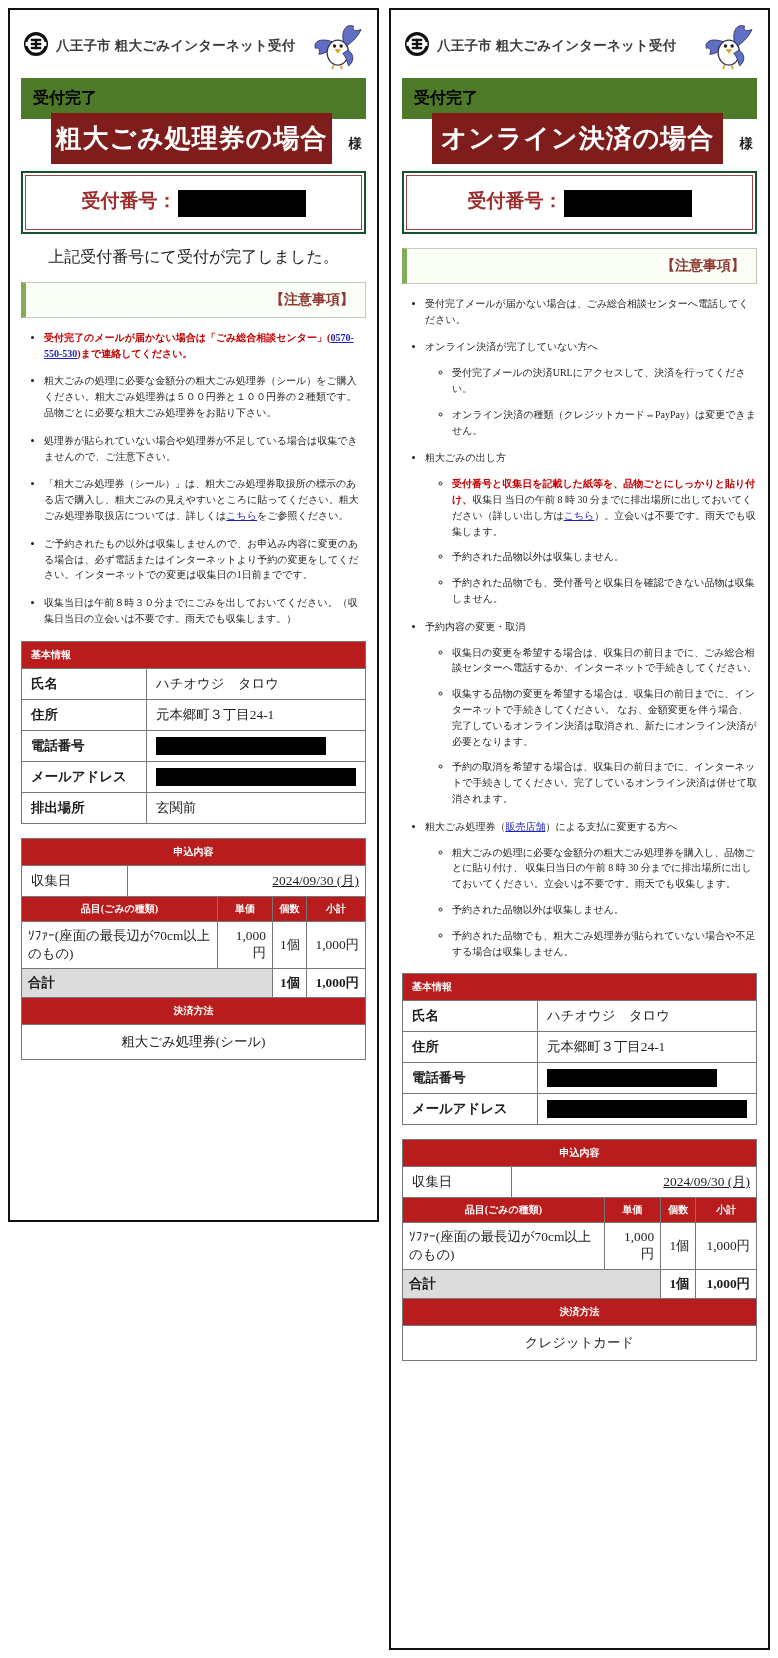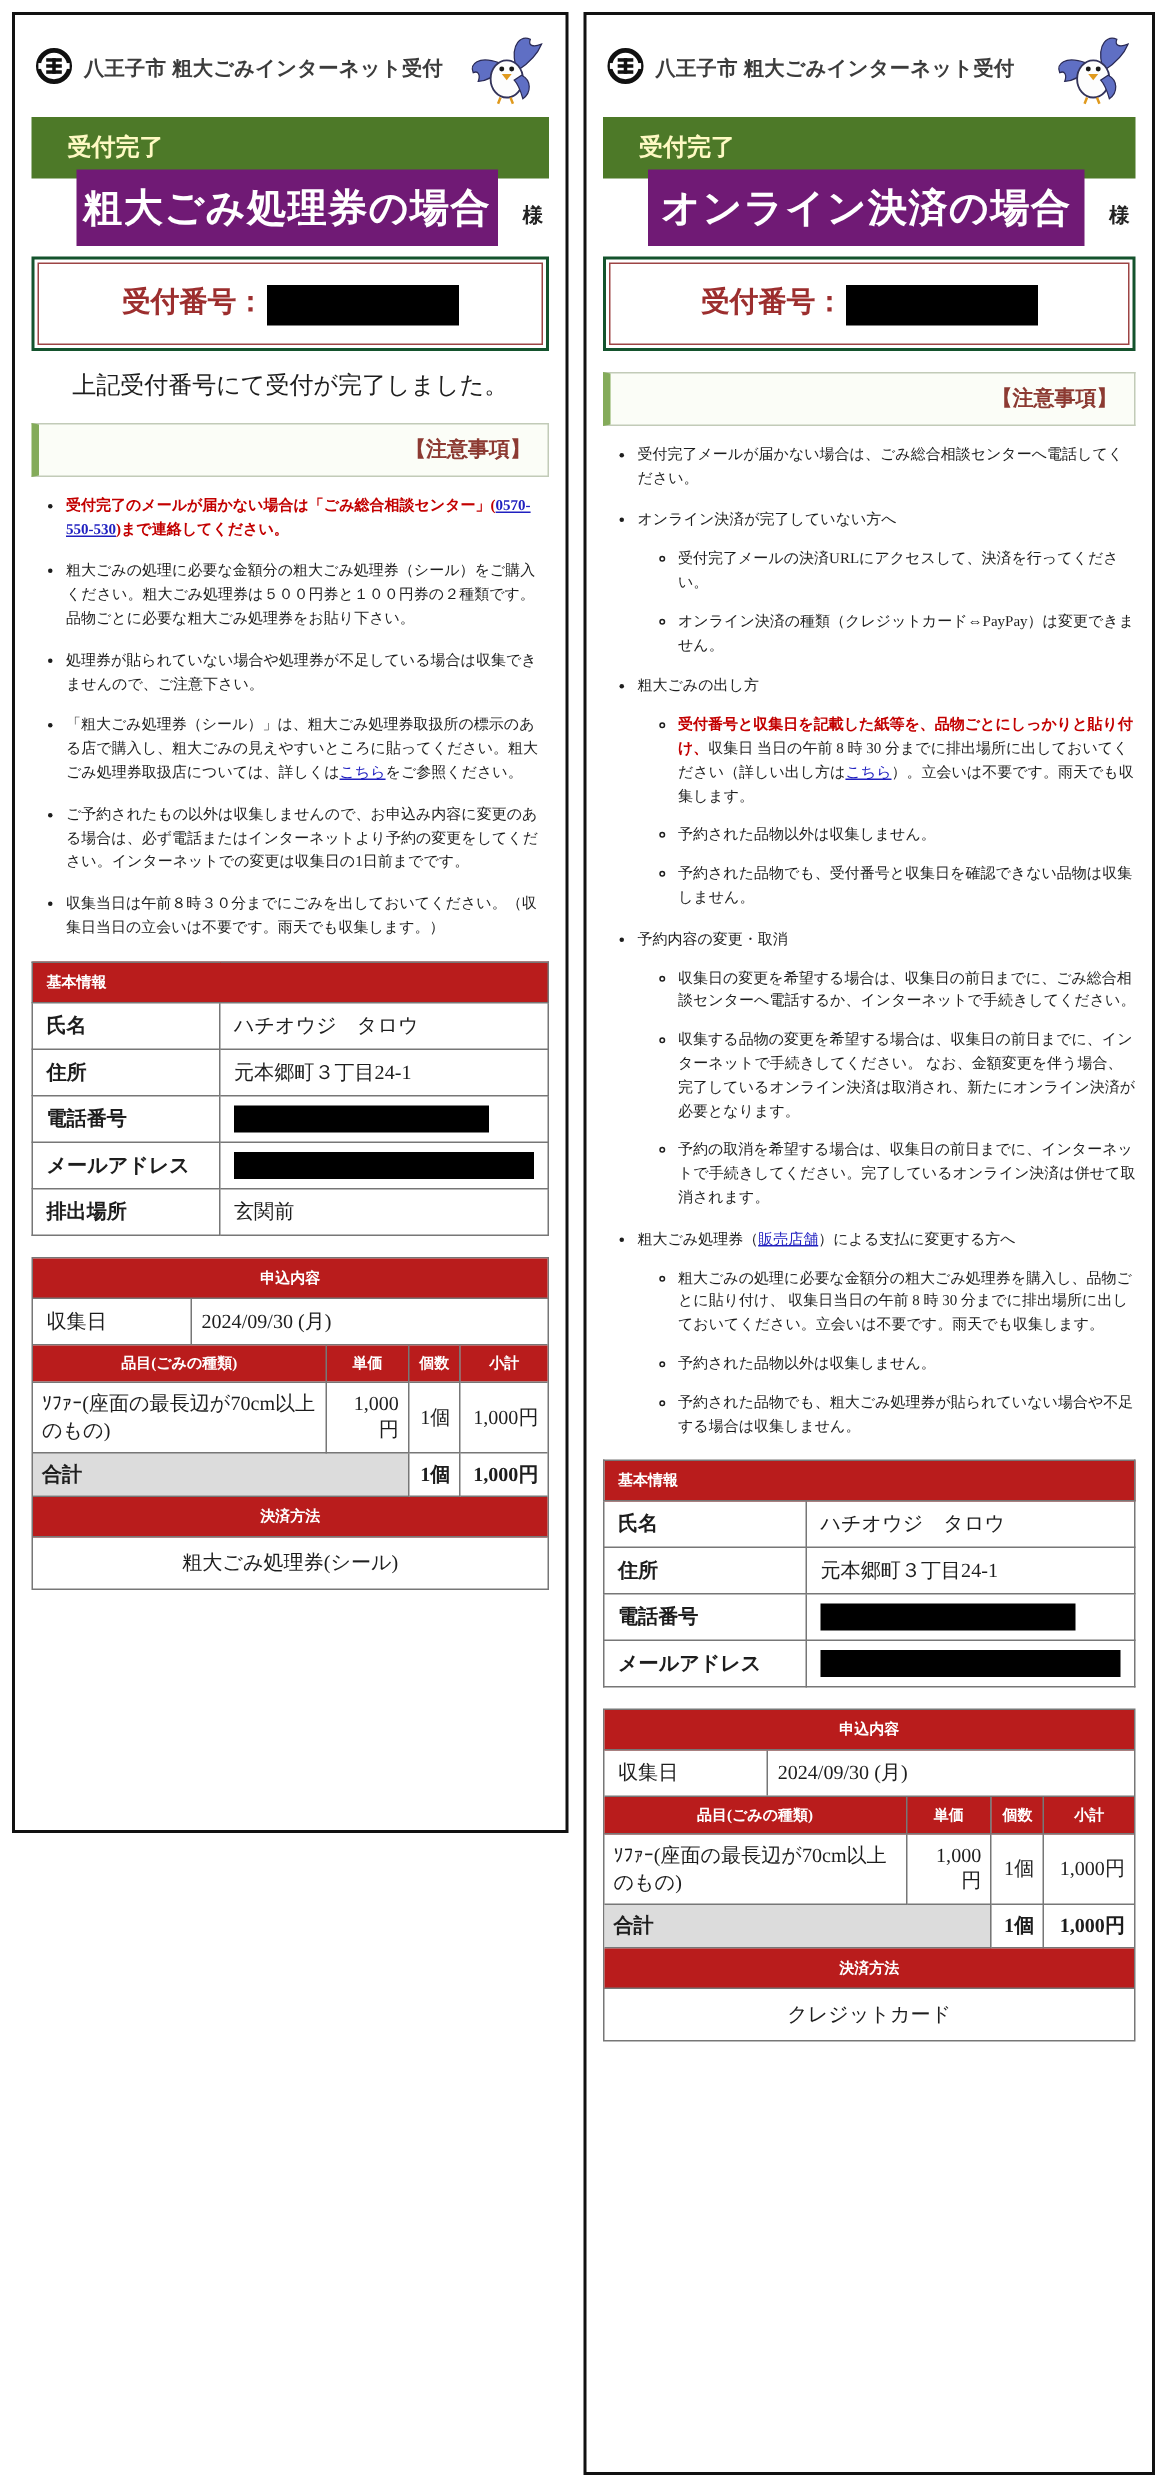--- a/index.html
+++ b/index.html
@@ -13,27 +13,27 @@
   }
   #panel-left{left:8px;width:371px;height:1214px;}
   #panel-right{left:389px;width:381px;height:1642px;}
   .inner{padding:8px 11px 10px;position:relative;}
 
   .app-header{display:flex;align-items:center;gap:7px;padding:4px 2px 8px;
     font-family:"Liberation Sans", sans-serif;}
   .app-title{font-weight:bold;font-size:13.5px;color:#3c3c3c;letter-spacing:.2px;}
   .mascot{margin-left:auto;line-height:0;}
 
-  .banner{background:#4d7928;color:#fef9c3;font-weight:bold;font-size:16px;
-    padding:10px 24px;font-family:"Liberation Sans", sans-serif;}
+  .banner{background:#4d7928;color:#000000;font-weight:bold;font-size:16px;
+    padding:10px 12px;font-family:"Liberation Sans", sans-serif;}
 
   .name-row{position:relative;height:50px;}
   .name-suffix{position:absolute;right:4px;top:16px;font-weight:bold;font-size:13.5px;color:#222;}
   .overlay{position:absolute;top:-6px;left:30px;right:34px;z-index:5;
-    background:#701a75;color:#fff;font-family:"Liberation Sans", sans-serif;
+    background:#7f1d1d;color:#fff;font-family:"Liberation Sans", sans-serif;
     font-weight:bold;font-size:26px;text-align:center;padding:8px 0;letter-spacing:1px;}
 
   .receipt{border:2px solid #14532d;padding:2px;margin-top:2px;background:#fff;}
   .receipt-in{border:1px solid #9d4444;text-align:center;padding:12px 6px;}
   .receipt-label{color:#9c2e2e;font-weight:bold;font-size:19px;}
   .redact{display:inline-block;background:#000;vertical-align:middle;}
   .r-receipt{width:128px;height:27px;margin-left:1px;}
   .r-tel{width:170px;height:18px;}
   .r-mail{width:200px;height:18px;}
 
@@ -53,21 +53,21 @@
   table.info{width:100%;border-collapse:collapse;font-size:13.4px;margin-top:12px;}
   table.info th,table.info td{border:1px solid #777;padding:6px 9px;text-align:left;}
   .ghead{background:#b91c1c;color:#fff;font-weight:bold;text-align:center;
     padding:6px;font-size:10px;}
   td.lab{font-weight:bold;width:41%;}
 
   .apptbl{border:1px solid #777;margin-top:14px;font-size:13.4px;}
   .gh-top{border-bottom:1px solid #777;}
   .daterow{display:flex;border-bottom:1px solid #777;}
   .datelab{width:31%;border-right:1px solid #777;padding:6px 9px;box-sizing:border-box;}
-  .dateval{flex:1;text-align:left;padding:6px;}
+  .dateval{flex:1;text-align:right;padding:6px;text-decoration:underline;}
   table.items{width:100%;border-collapse:collapse;font-size:13.4px;}
   table.items th,table.items td{border:1px solid #777;padding:5px 6px;}
   table.items th{border-top:0;}
   table.items tr>*:first-child{border-left:0;}
   table.items tr>*:last-child{border-right:0;}
   .num{text-align:right;}
   .b{font-weight:bold;}
   td.totlab{background:#dcdcdc;font-weight:bold;}
   .gh-mid{border-top:0;border-bottom:1px solid #777;}
   .payval{text-align:center;padding:8px 6px;}

